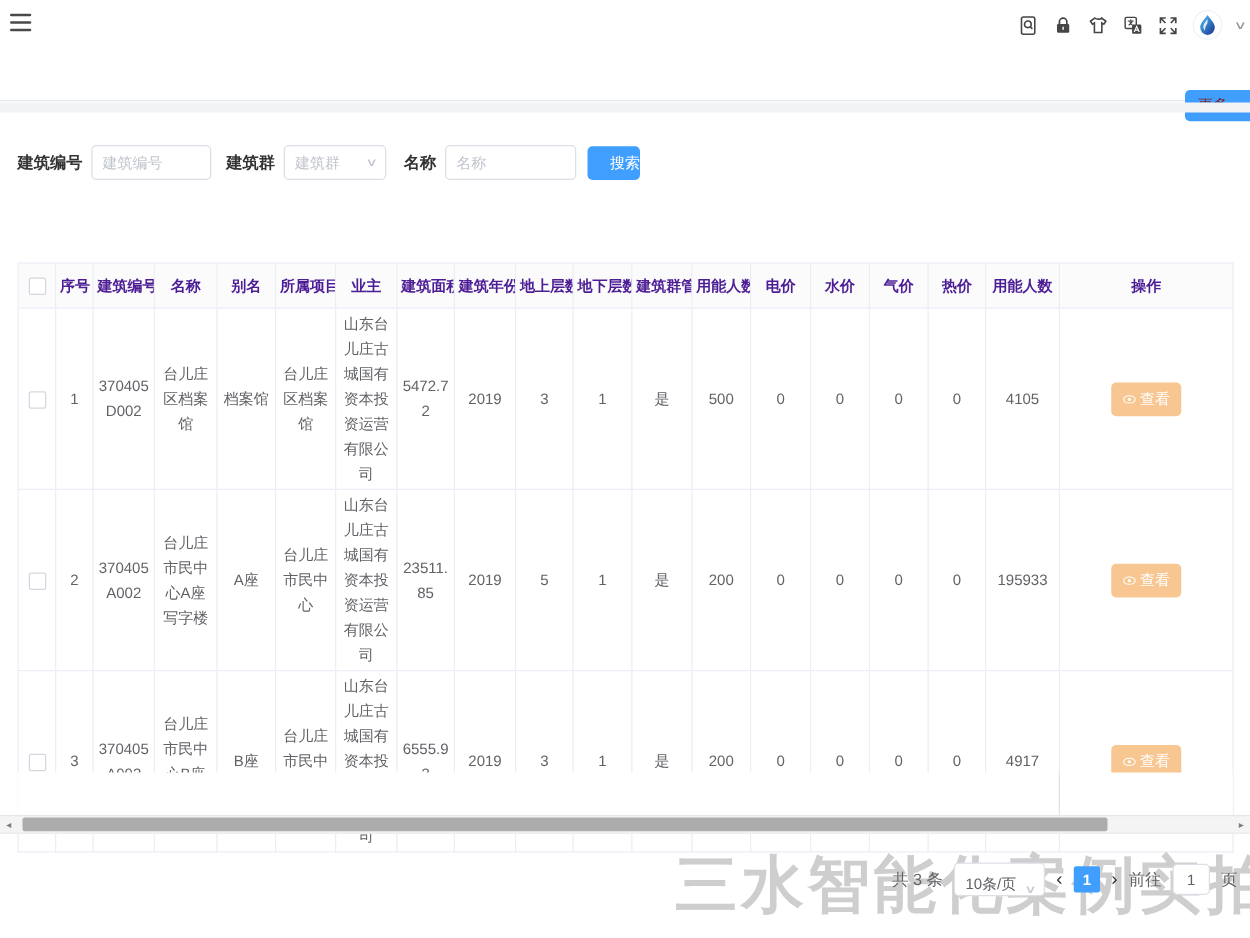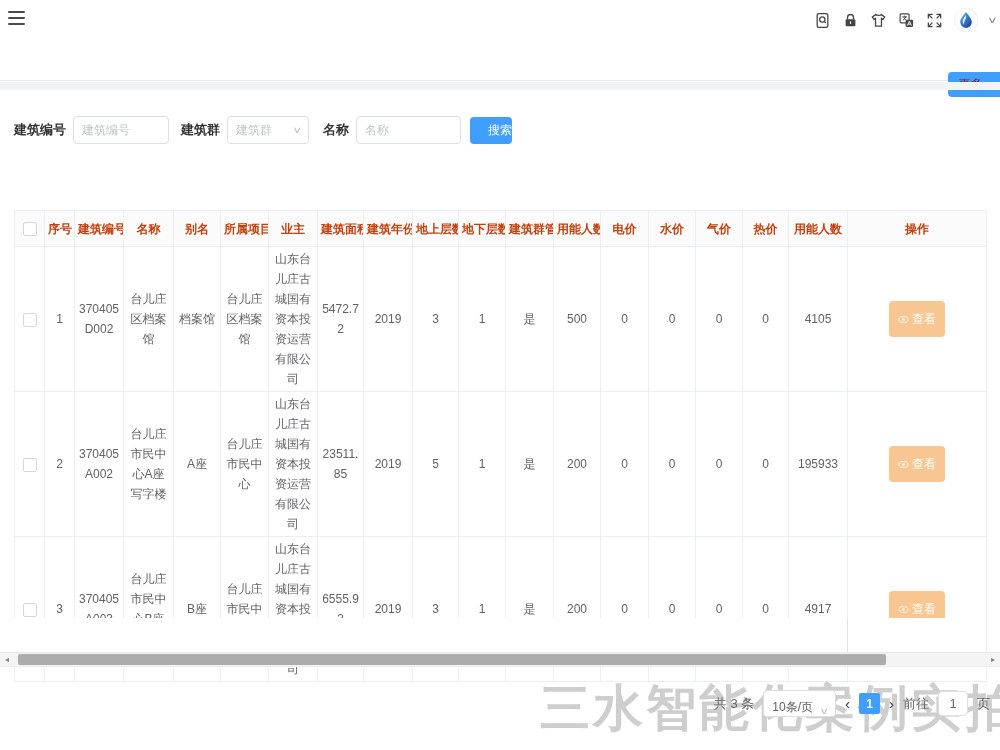--- a/index.html
+++ b/index.html
@@ -45,27 +45,27 @@
   .in-code { width:96px; margin-right:12px; }
   .sel-group { width:82px; margin-right:14px; }
   .in-name { width:105px; margin-right:9px; }
   .search-btn { width:42px; height:27px; background:#409eff; color:#fff; border:none;
     border-radius:4px; font-size:12px; cursor:pointer;text-align:right; }
   
   .table-wrap { position:absolute; top:210px; left:14px; width:972px; }
   table { width:972px; table-layout:fixed; border-collapse:collapse; background:#fff; }
   th,td { border:1px solid #ebeef5; text-align:center; vertical-align:middle;
     font-size:12px; padding:2px 3px; word-break:break-all; line-height:20px; }
-  th { height:36px; color:#c2410c; font-weight:bold; background:#fbfbfc; overflow:hidden; white-space:nowrap; }
+  th { height:36px; color:#4c1d95; font-weight:bold; background:#fbfbfc; overflow:hidden; white-space:nowrap; }
   td { height:119px; color:#606266; }
   th.actcol, td.actcol { border-left:1px solid #000000; }
   .cb { display:inline-block; width:14px; height:14px; border:1px solid #d4d7de;
     border-radius:2px; background:#fff; cursor:pointer; vertical-align:middle; }
   .view-btn { background:#f8c791; color:#fff; border:none; border-radius:4px;
-    height:36px; padding:0 9px; font-size:12px; display:inline-flex; align-items:center;
+    height:27px; padding:0 9px; font-size:12px; display:inline-flex; align-items:center;
     gap:3px; cursor:pointer; }
   .filler { position:absolute; top:618px; left:14px; width:972px; height:34px; background:#fff; }
   .filler .vline { position:absolute; left:833px; top:0; bottom:0; width:1px; background:#dfe3ea; }
   
   .hscroll { position:absolute; top:652px; left:0; width:1000px; height:15px;
     background:#f4f4f4; border-top:1px solid #e6e6e6; border-bottom:1px solid #ececec; }
   .hscroll .thumb { position:absolute; left:18px; top:1px; height:11px; width:868px;
     background:#acacac; border-radius:2px; cursor:pointer; }
   .hscroll .sarrow { position:absolute; top:0; height:13px; width:14px; color:#7d7d7d;
     font-size:8px; display:flex; align-items:center; justify-content:center; cursor:pointer; }

